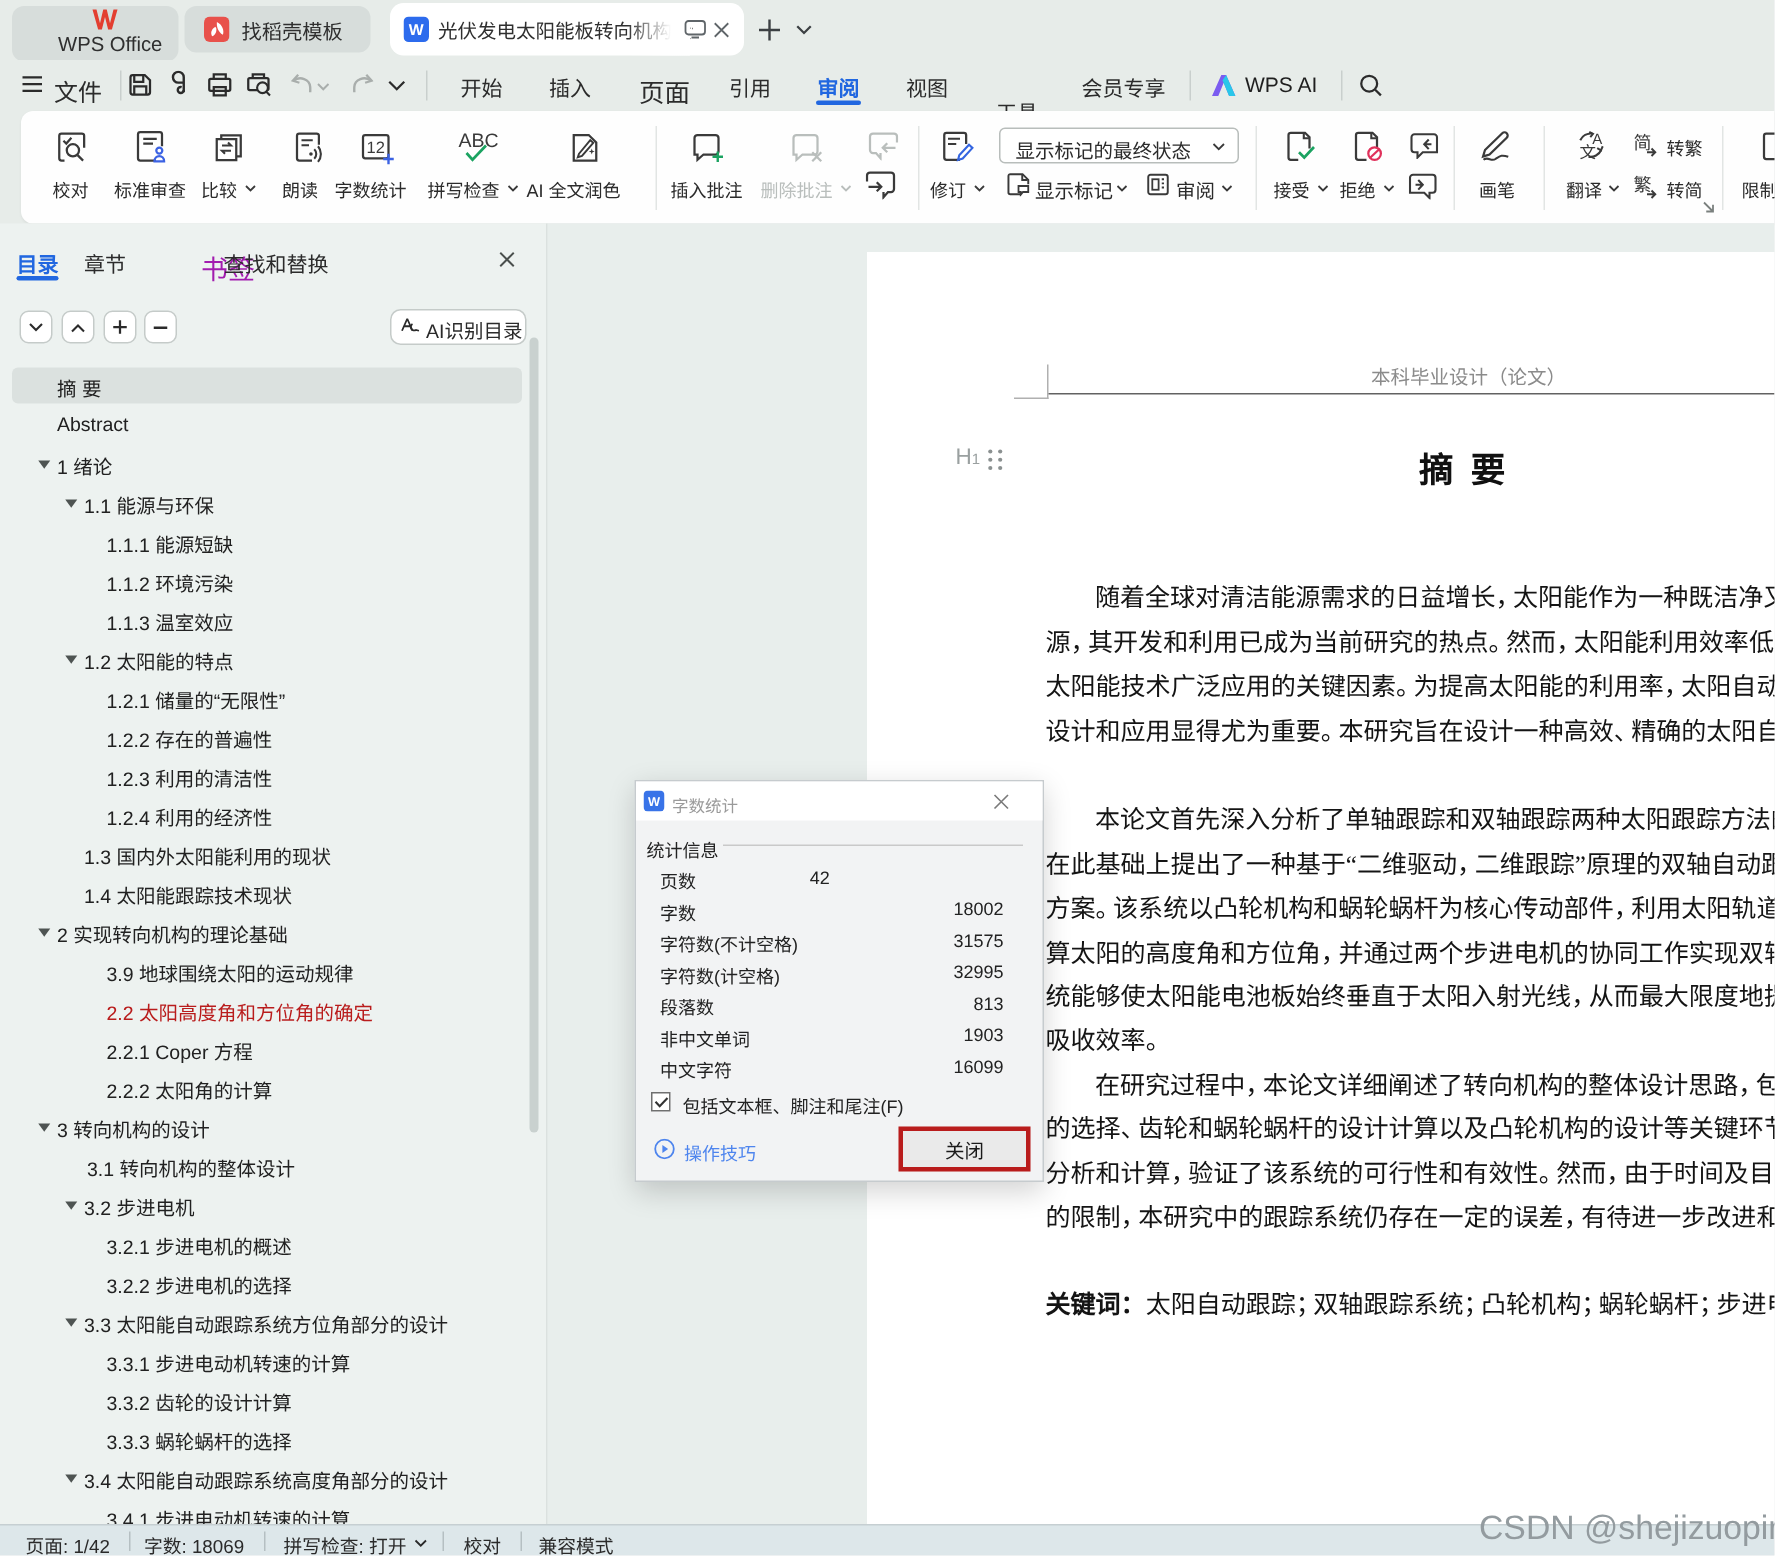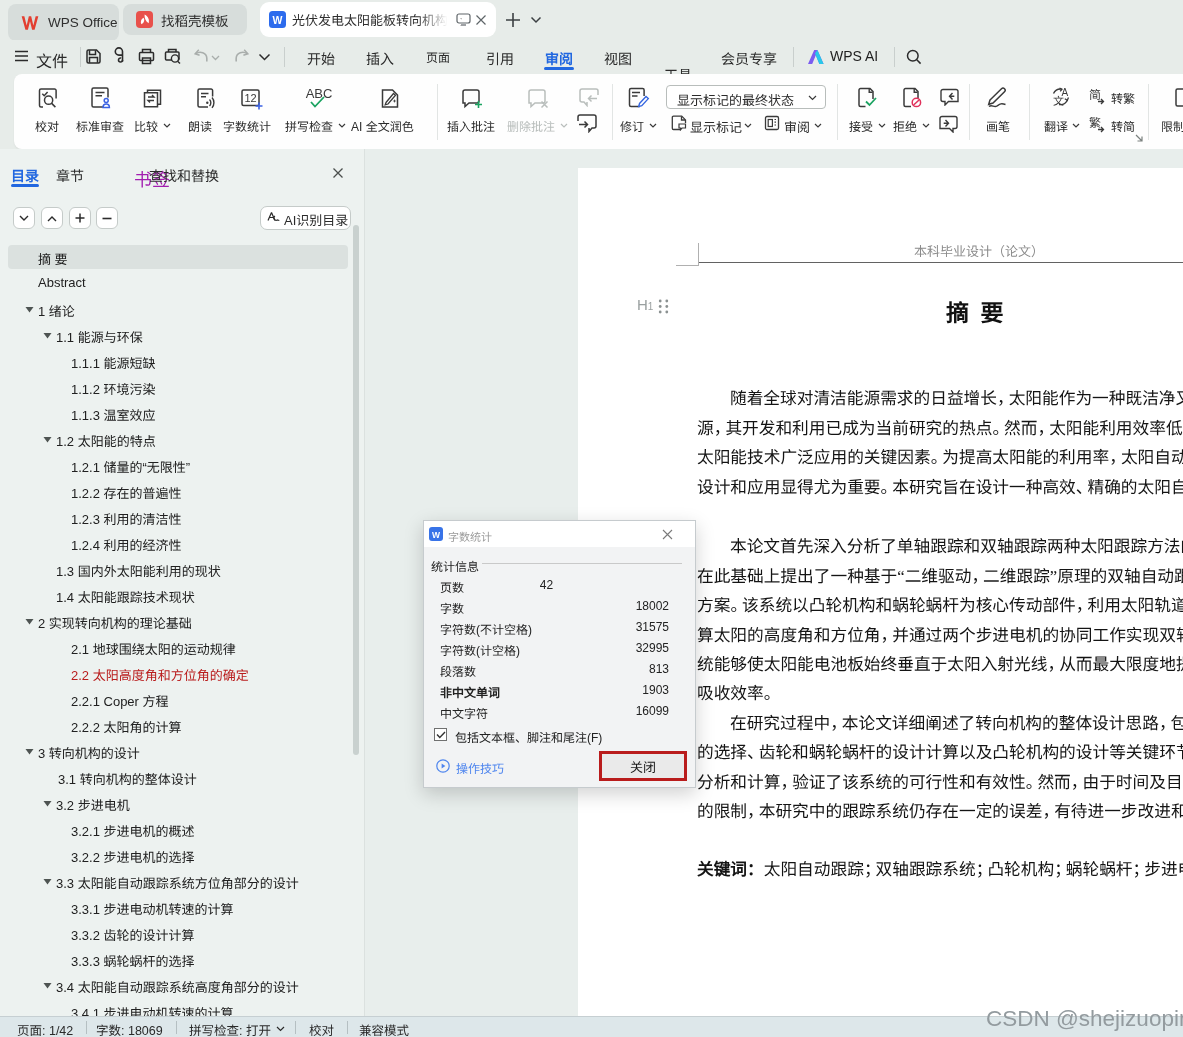--- a/index.html
+++ b/index.html
@@ -10,21 +10,21 @@
   .lbl { font-size:12px; color:#2b2b2b; white-space:nowrap; }
   .vdiv { position:absolute; width:1px; background:#e2e5e4; }
   .doc { position:absolute; left:119px; font-size:16.7px; color:#141414; white-space:nowrap; }
   .p { margin-right:-5px; }
 </style>
 </head>
 <body>
 
 <div class="abs" id="tabbar" style="left:0;top:0;width:1183px;height:40px;background:#e7ece9;">
 
-  <div class="abs" style="left:8px;top:4px;width:111px;height:37px;background:#d7dddb;border-radius:8px;display:flex;align-items:center;padding-left:12px;">
+  <div class="abs" style="left:8px;top:4px;width:111px;height:37px;background:#d7dddb;border-radius:8px;display:flex;align-items:center;padding-left:12px;flex-direction:column;">
     <svg width="20" height="18" viewBox="0 0 24 20">
       <path d="M2 2 L6.5 18 L9.5 18 L12 8 L14.5 18 L17.5 18 L22 2 L18.8 2 L16 13 L13.4 2 L10.6 2 L8 13 L5.2 2 Z" fill="#e33e30"></path>
     </svg>
     <span style="font-size:13.5px;color:#2f2f2f;margin-left:8px;white-space:nowrap;">WPS Office</span>
   </div>
 
   <div class="abs" style="left:123px;top:4px;width:124px;height:31px;background:#d7dddb;border-radius:8px;display:flex;align-items:center;padding-left:13px;">
     <svg width="17" height="17" viewBox="0 0 17 17">
       <rect x="0" y="0" width="17" height="17" rx="4" fill="#e8514b"></rect>
       <path d="M8.6 3.6 c-0.3 3.4 0.8 6.6 4 8.6 c1-2.8-0.2-6.8-4-8.6 Z" fill="#fff"></path>
@@ -98,21 +98,21 @@
     <path d="M10.2 0.8 L13.8 4.8 L9.4 6.2" fill="none" stroke="#a9aeac" stroke-width="1.5"></path>
     <path d="M13.2 4.6 C9 1.8 2.5 3.5 2.2 9 c-0.1 1.8 0 2.5 0 3.5" fill="none" stroke="#a9aeac" stroke-width="1.6"></path>
   </svg>
 
   <svg class="abs" style="left:258px;top:13px;" width="13" height="9" viewBox="0 0 13 9">
     <path d="M1.5 1.5 L6.5 6.5 L11.5 1.5" stroke="#2b2b2b" stroke-width="1.5" fill="none"></path>
   </svg>
   <div class="abs" style="left:284px;top:7px;width:1px;height:20px;background:#c9cfcd;"></div>
   <span class="abs" style="left:307px;top:8px;font-size:14px;color:#2b2b2b;">开始</span>
   <span class="abs" style="left:366px;top:8px;font-size:14px;color:#2b2b2b;">插入</span>
-  <span class="abs" style="left:426px;top:8px;font-size:12px;color:#2b2b2b;font-family:Liberation Mono, monospace;">页面</span>
+  <span class="abs" style="left:426px;top:8px;font-size:17px;color:#2b2b2b;font-family:Liberation Mono, monospace;">页面</span>
   <span class="abs" style="left:486px;top:8px;font-size:14px;color:#2b2b2b;">引用</span>
   <span class="abs" style="left:545px;top:8px;font-size:14px;color:#2167e0;font-weight:bold;">审阅</span>
   <div class="abs" style="left:544px;top:27px;width:30px;height:3px;background:#2167e0;border-radius:2px;"></div>
   <span class="abs" style="left:604px;top:8px;font-size:14px;color:#2b2b2b;">视图</span>
   <span class="abs" style="left:664px;top:24px;font-size:14px;color:#2b2b2b;font-family:Liberation Serif, serif;">工具</span>
   <span class="abs" style="left:721px;top:8px;font-size:14px;color:#2b2b2b;">会员专享</span>
   <div class="abs" style="left:793px;top:7px;width:1px;height:20px;background:#c9cfcd;"></div>
   <svg class="abs" style="left:807px;top:9px;" width="17" height="16" viewBox="0 0 17 16">
     <path d="M7.2 1 L1 15 L5.2 15 L8.8 6.2 L12.4 15 L16.6 15 L10.4 1 Z" fill="#7b5cf0"></path>
     <path d="M10.4 1 L16.6 15 L12.4 15 L8 4.5 Z" fill="#29c7e9"></path>
@@ -375,21 +375,21 @@
   <span class="abs" style="left:71px;top:308px;font-size:13px;color:#212121;white-space:nowrap;">1.2.1 储量的“无限性”</span>
   <span class="abs" style="left:71px;top:334px;font-size:13px;color:#212121;white-space:nowrap;">1.2.2 存在的普遍性</span>
   <span class="abs" style="left:71px;top:360px;font-size:13px;color:#212121;white-space:nowrap;">1.2.3 利用的清洁性</span>
   <span class="abs" style="left:71px;top:386px;font-size:13px;color:#212121;white-space:nowrap;">1.2.4 利用的经济性</span>
   <span class="abs" style="left:56px;top:412px;font-size:13px;color:#212121;white-space:nowrap;">1.3 国内外太阳能利用的现状</span>
   <span class="abs" style="left:56px;top:438px;font-size:13px;color:#212121;white-space:nowrap;">1.4 太阳能跟踪技术现状</span>
   <svg class="abs" style="left:25px;top:469px;" width="9" height="7" viewBox="0 0 9 7">
       <path d="M0.5 1 L8.5 1 L4.5 6.5 Z" fill="#4e5452"></path>
     </svg>
   <span class="abs" style="left:38px;top:464px;font-size:13px;color:#212121;white-space:nowrap;">2 实现转向机构的理论基础</span>
-  <span class="abs" style="left:71px;top:490px;font-size:13px;color:#212121;white-space:nowrap;">2.1 地球围绕太阳的运动规律</span>
+  <span class="abs" style="left:71px;top:490px;font-size:13px;color:#212121;white-space:nowrap;">3.9 地球围绕太阳的运动规律</span>
   <span class="abs" style="left:71px;top:516px;font-size:13px;color:#b91c1c;white-space:nowrap;">2.2 太阳高度角和方位角的确定</span>
   <span class="abs" style="left:71px;top:542px;font-size:13px;color:#212121;white-space:nowrap;">2.2.1 Coper 方程</span>
   <span class="abs" style="left:71px;top:568px;font-size:13px;color:#212121;white-space:nowrap;">2.2.2 太阳角的计算</span>
   <svg class="abs" style="left:25px;top:599px;" width="9" height="7" viewBox="0 0 9 7">
       <path d="M0.5 1 L8.5 1 L4.5 6.5 Z" fill="#4e5452"></path>
     </svg>
   <span class="abs" style="left:38px;top:594px;font-size:13px;color:#212121;white-space:nowrap;">3 转向机构的设计</span>
   <span class="abs" style="left:58px;top:620px;font-size:13px;color:#212121;white-space:nowrap;">3.1 转向机构的整体设计</span>
   <svg class="abs" style="left:43px;top:651px;" width="9" height="7" viewBox="0 0 9 7">
       <path d="M0.5 1 L8.5 1 L4.5 6.5 Z" fill="#4e5452"></path>
@@ -468,21 +468,21 @@
   <span class="abs" style="left:16px;top:57px;">页数</span>
     <span class="abs" style="left:0;top:57px;width:245px;text-align:center;">42</span>
   <span class="abs" style="left:16px;top:78px;">字数</span>
     <span class="abs" style="left:0;top:78px;width:245px;text-align:right;">18002</span>
   <span class="abs" style="left:16px;top:99px;">字符数(不计空格)</span>
     <span class="abs" style="left:0;top:99px;width:245px;text-align:right;">31575</span>
   <span class="abs" style="left:16px;top:120px;">字符数(计空格)</span>
     <span class="abs" style="left:0;top:120px;width:245px;text-align:right;">32995</span>
   <span class="abs" style="left:16px;top:141px;">段落数</span>
     <span class="abs" style="left:0;top:141px;width:245px;text-align:right;">813</span>
-  <span class="abs" style="left:16px;top:162px;font-weight:bold;">非中文单词</span>
+  <span class="abs" style="left:16px;top:162px;">非中文单词</span>
     <span class="abs" style="left:0;top:162px;width:245px;text-align:right;">1903</span>
   <span class="abs" style="left:16px;top:183px;">中文字符</span>
     <span class="abs" style="left:0;top:183px;width:245px;text-align:right;">16099</span>
 
   <div class="abs" style="left:10px;top:207px;width:13px;height:13px;background:#fff;border:1px solid #707070;"></div>
   <svg class="abs" style="left:12px;top:210px;" width="10" height="8" viewBox="0 0 10 8">
     <path d="M1 3.5 L3.8 6.5 L9 1" fill="none" stroke="#333" stroke-width="1.4"></path>
   </svg>
   <span class="abs" style="left:31px;top:207px;">包括文本框、脚注和尾注(F)</span>
 

